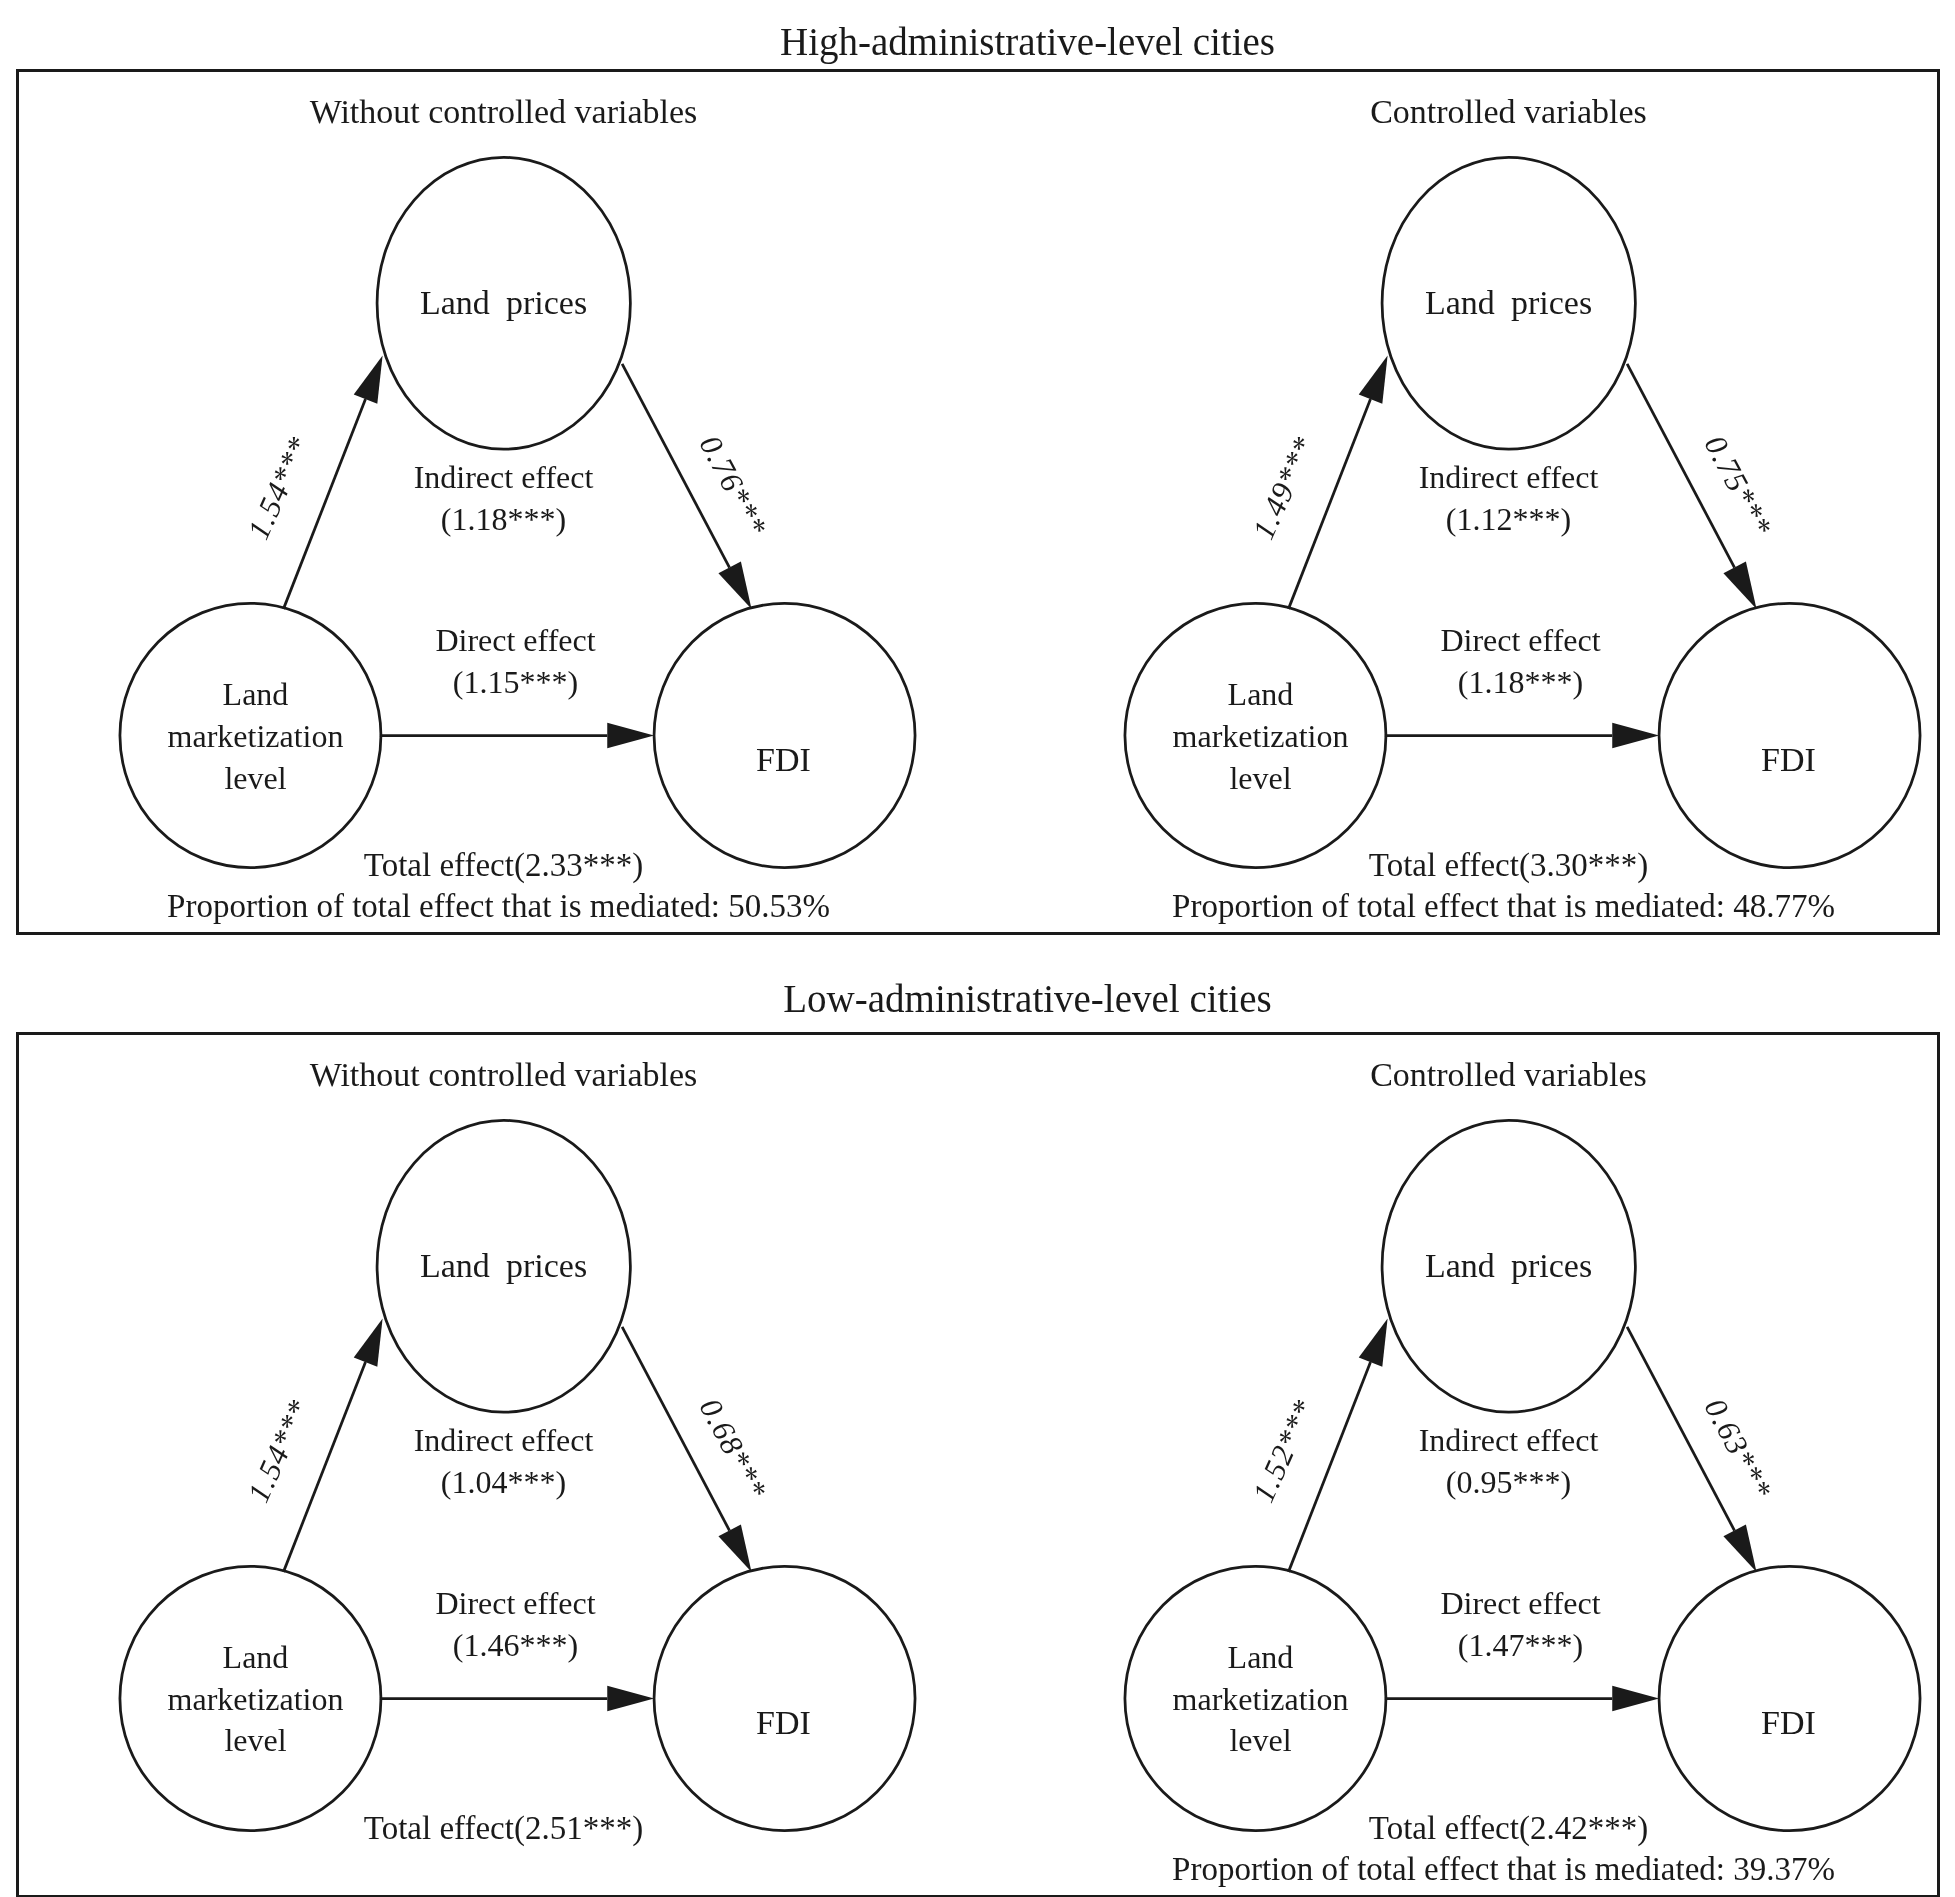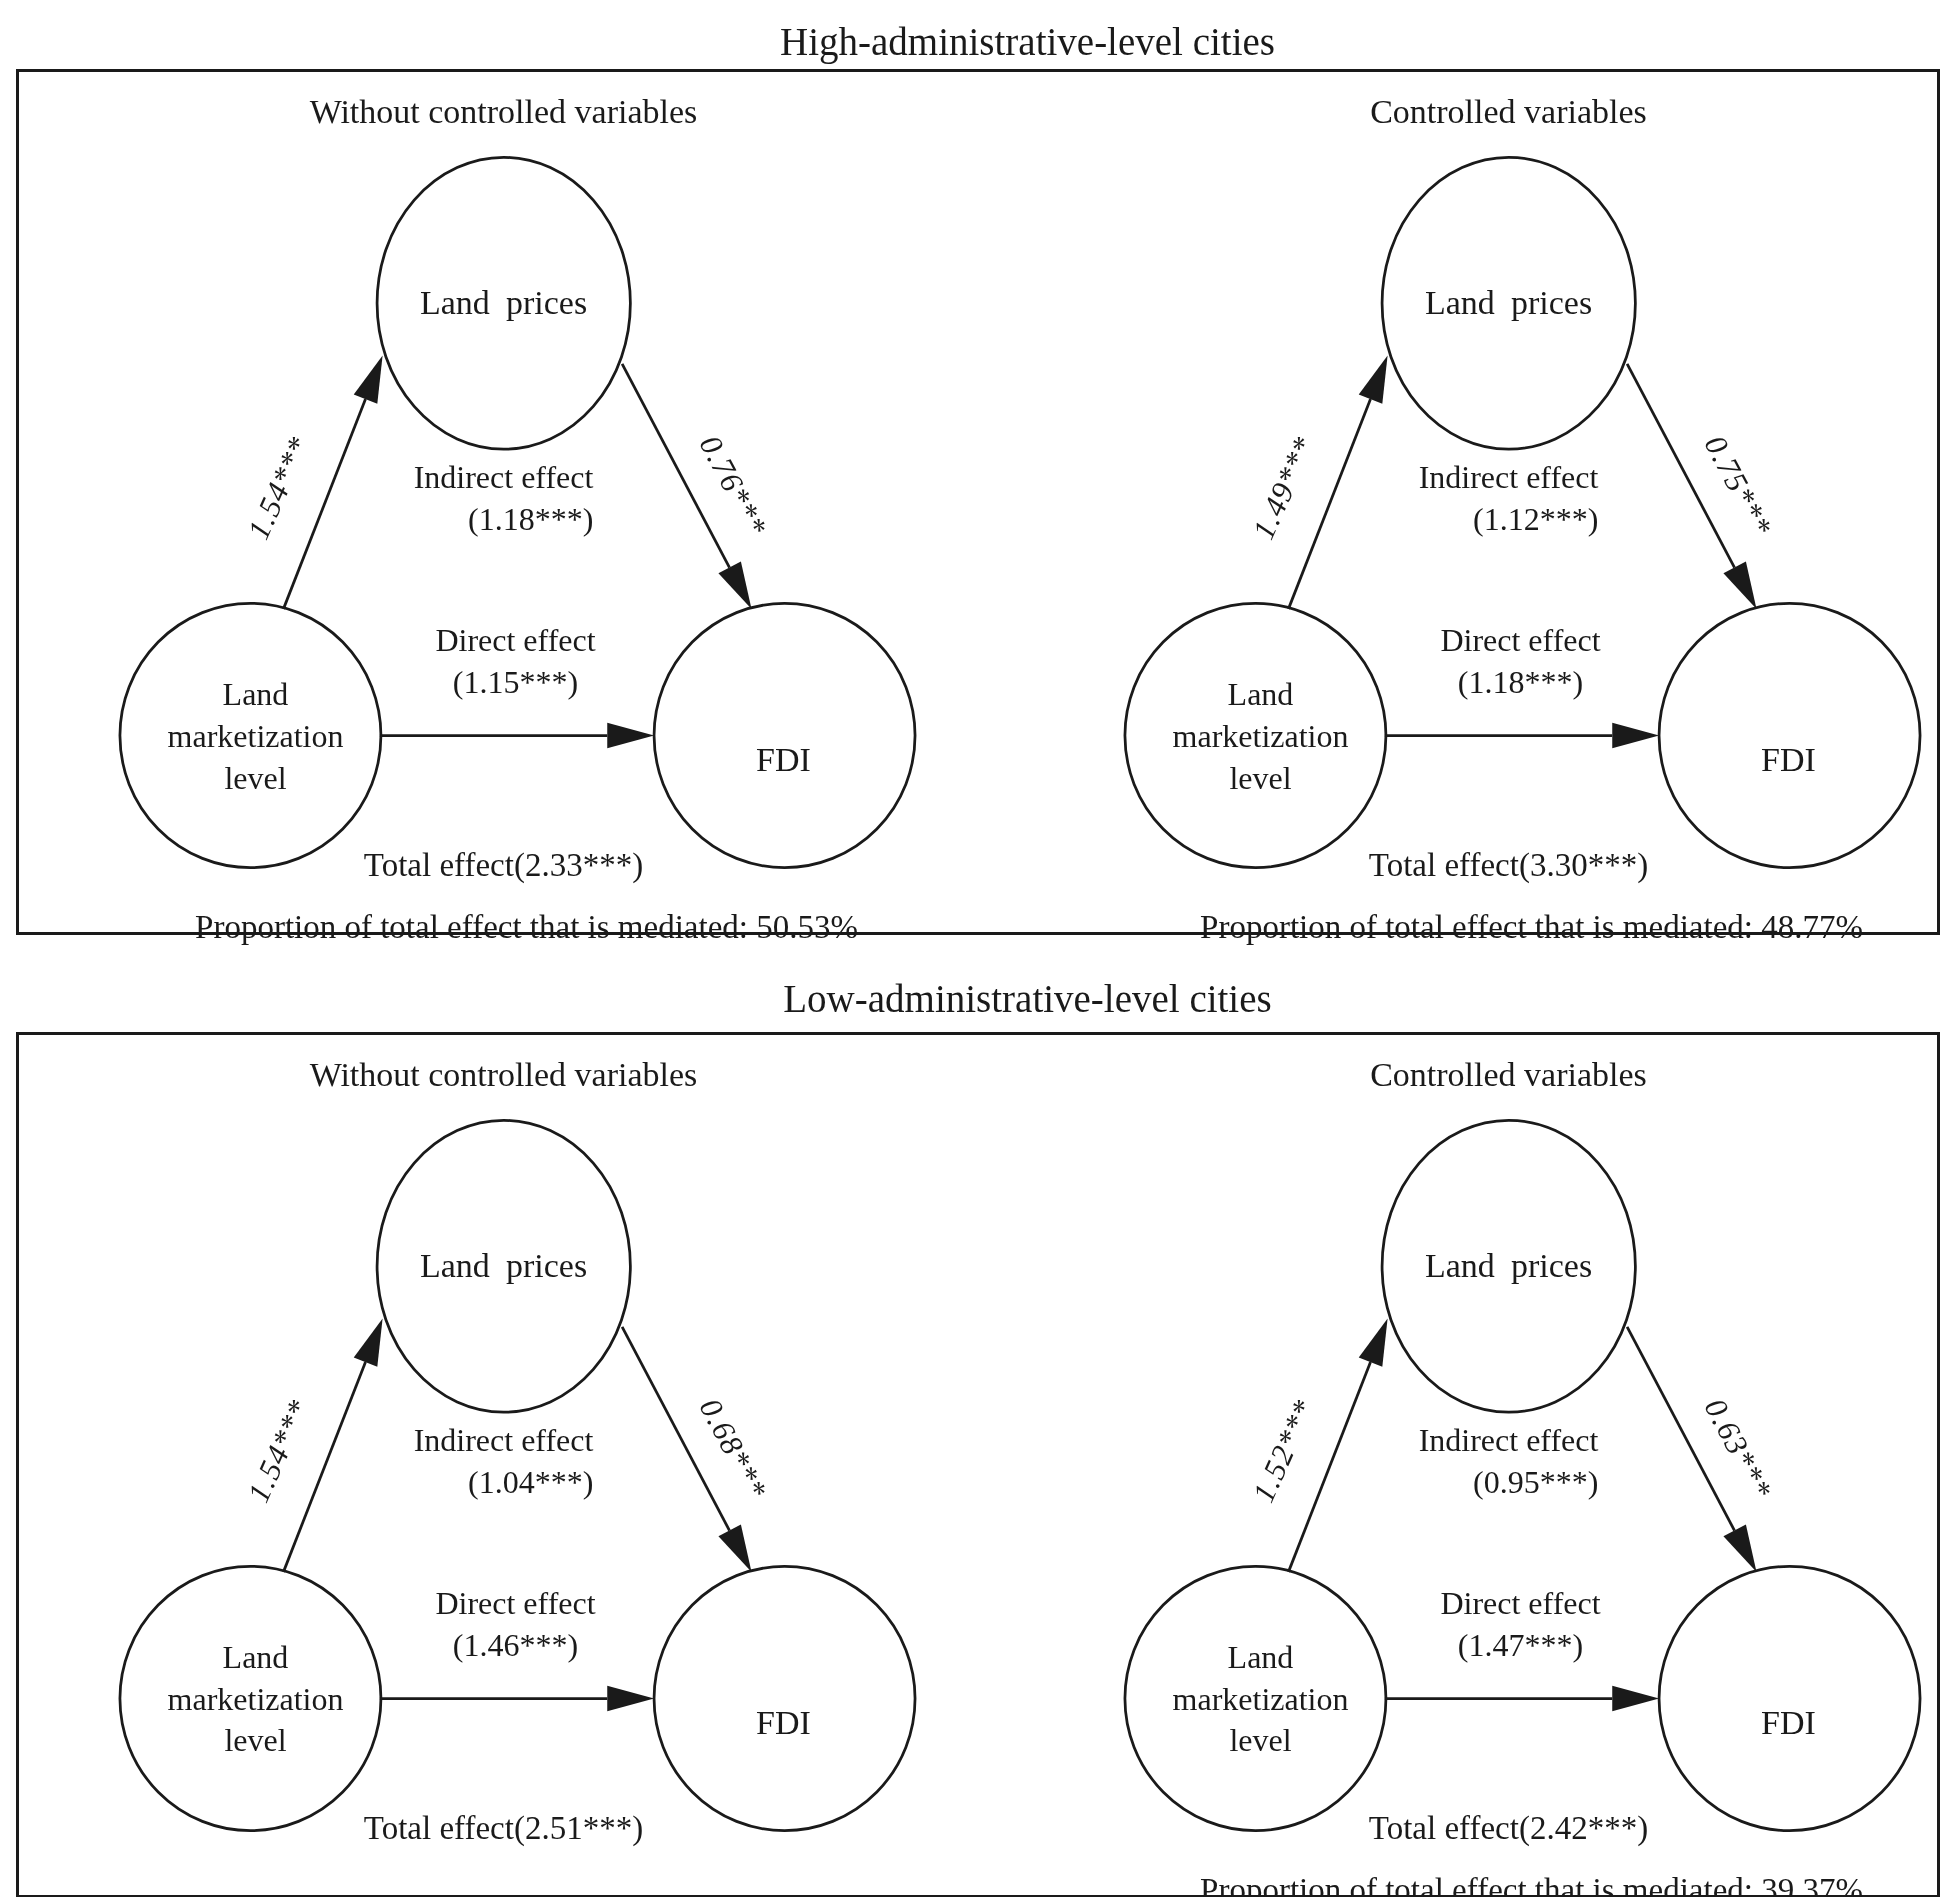--- a/index.html
+++ b/index.html
@@ -85,38 +85,36 @@
   }
   .coef-b {
     left: 714px; top: 414px;
     transform: translate(-50%, -50%) rotate(62deg);
   }
   .indirect {
     left: 485px; top: 385px;
     transform: translateX(-50%);
     font-size: 32px;
     line-height: 1.3;
-    text-align: right;
   }
   .direct {
     left: 497px; top: 548px;
     transform: translateX(-50%);
     font-size: 32px;
     line-height: 1.3;
   }
   .total {
     left: 485px; top: 775px;
     transform: translateX(-50%);
     font-size: 33px;
   }
   .proportion {
-    left: 508px; top: 816px;
+    left: 480px; top: 816px;
     transform: translateX(-50%);
     font-size: 33px;
-    margin-top: 21px;
   }
 </style>
 </head>
 <body>
 
 <div class="section-title title-1">High-administrative-level cities</div>
 
 <div class="box">
 
   <div class="panel">

